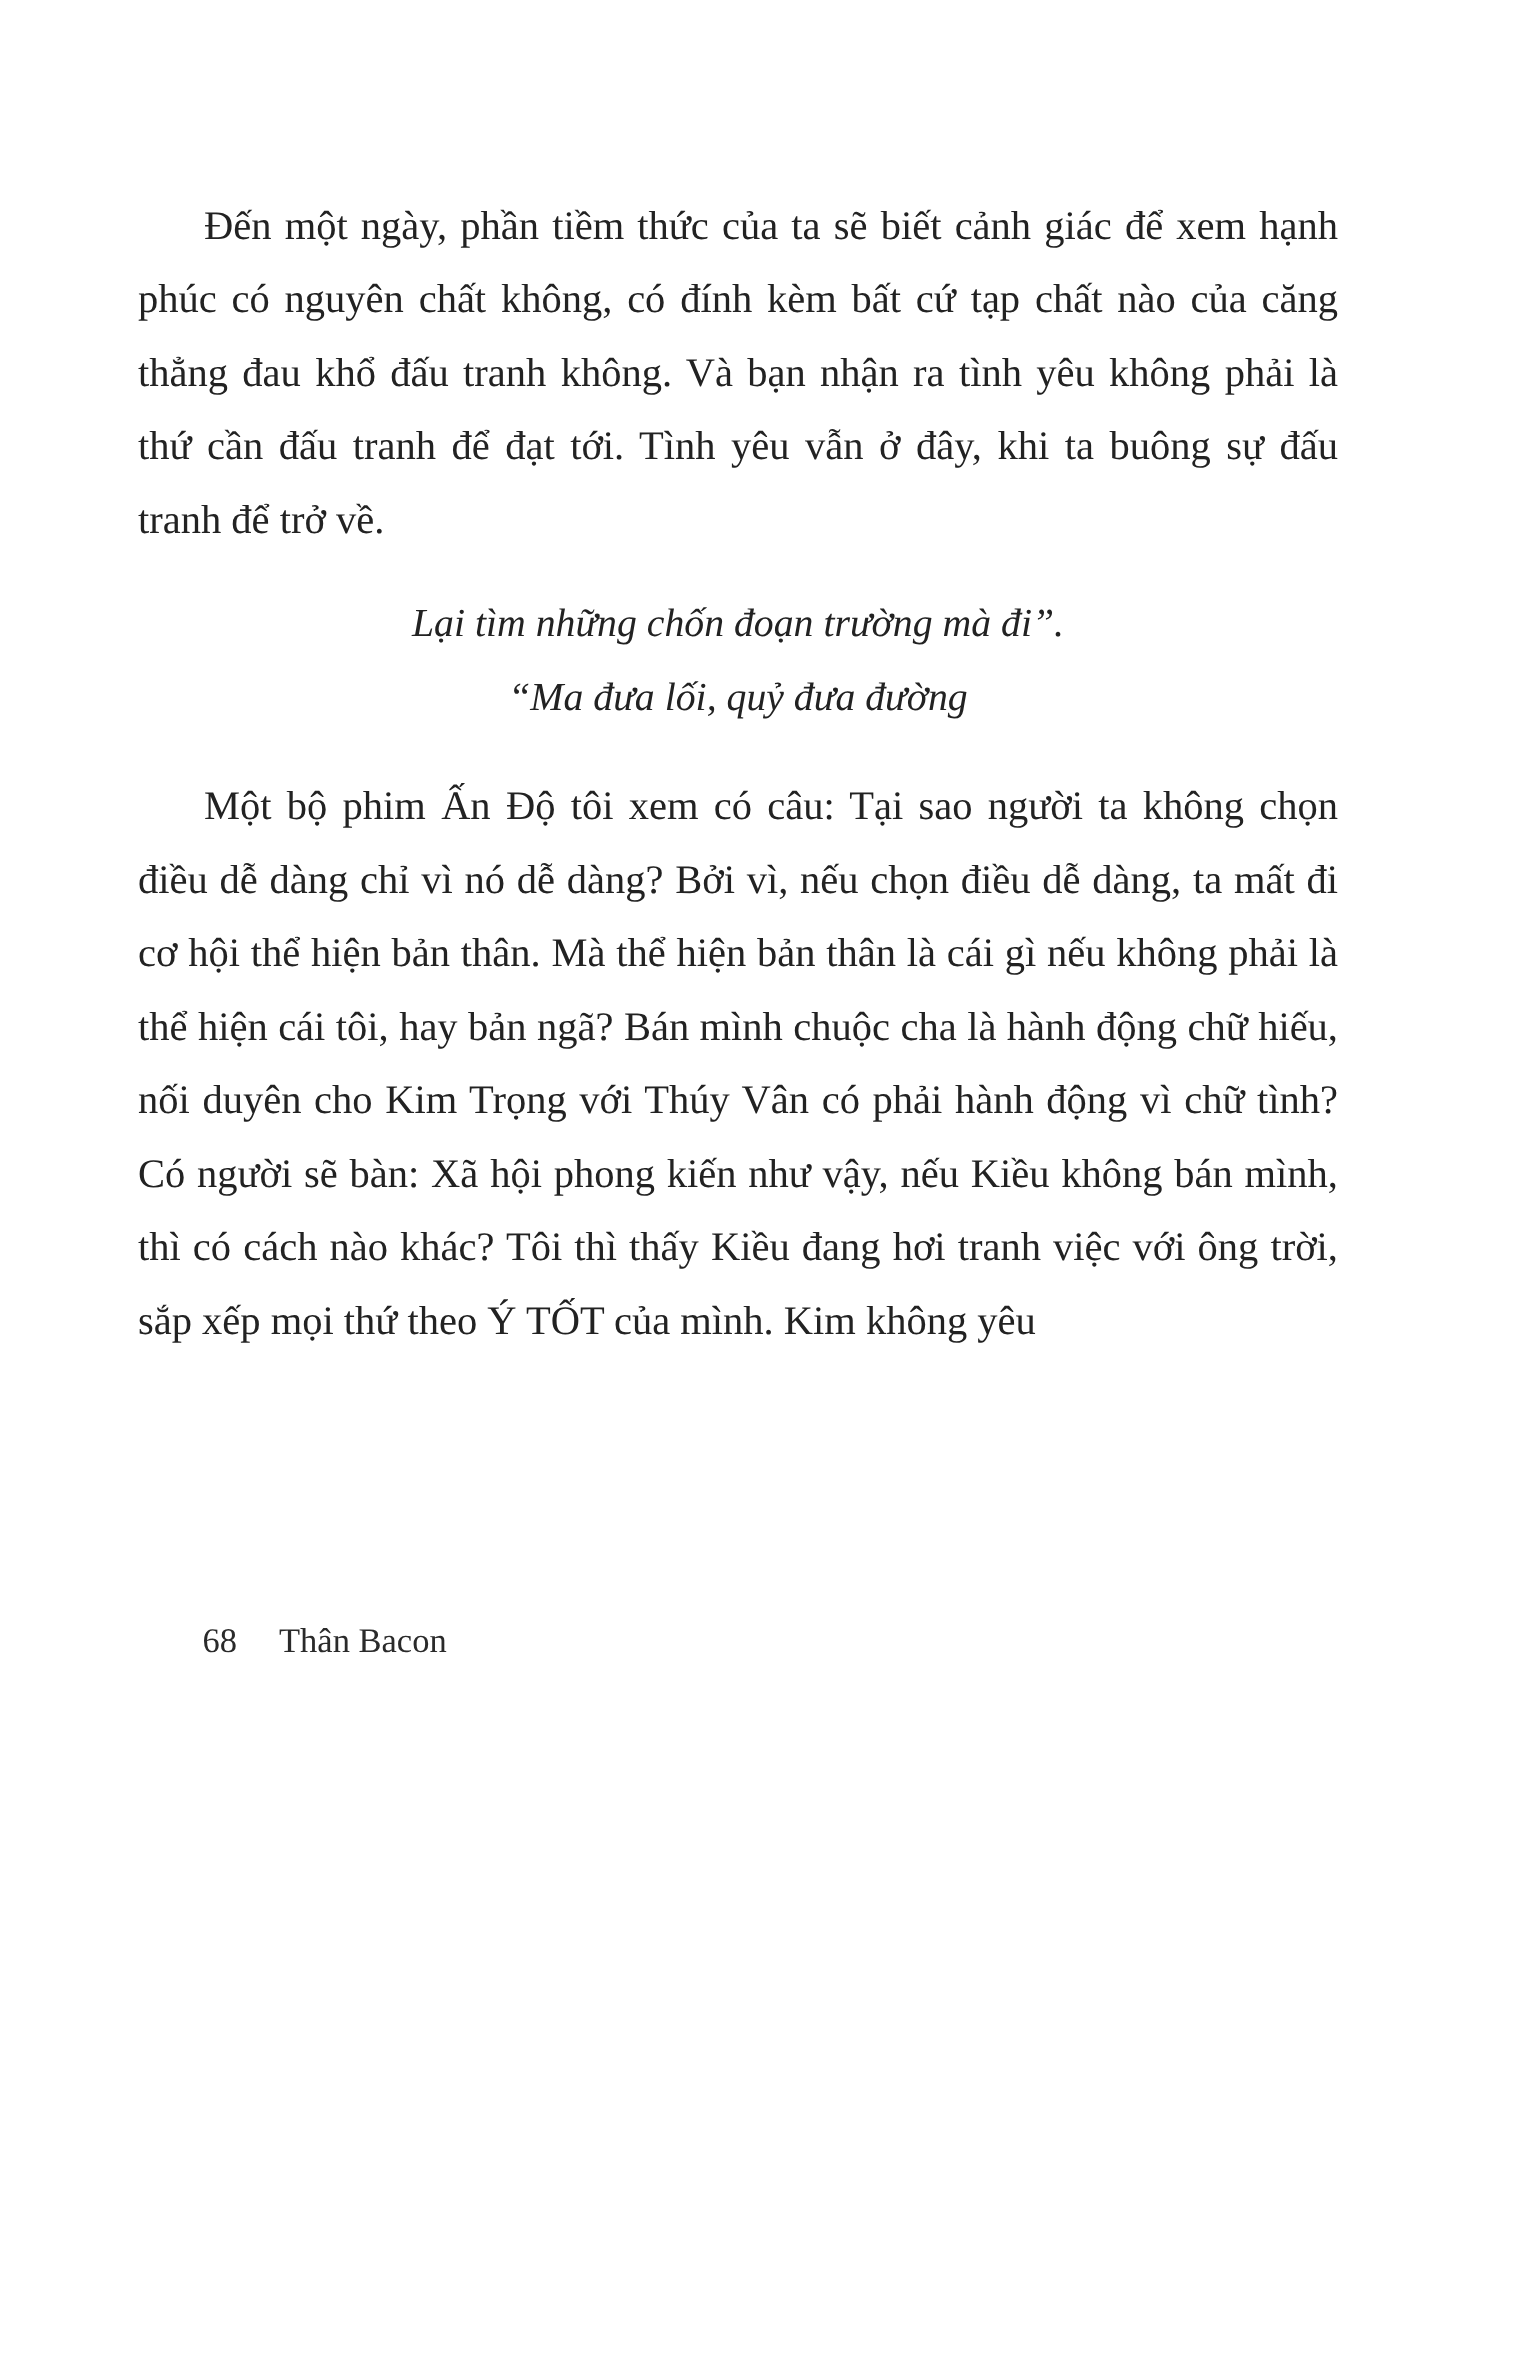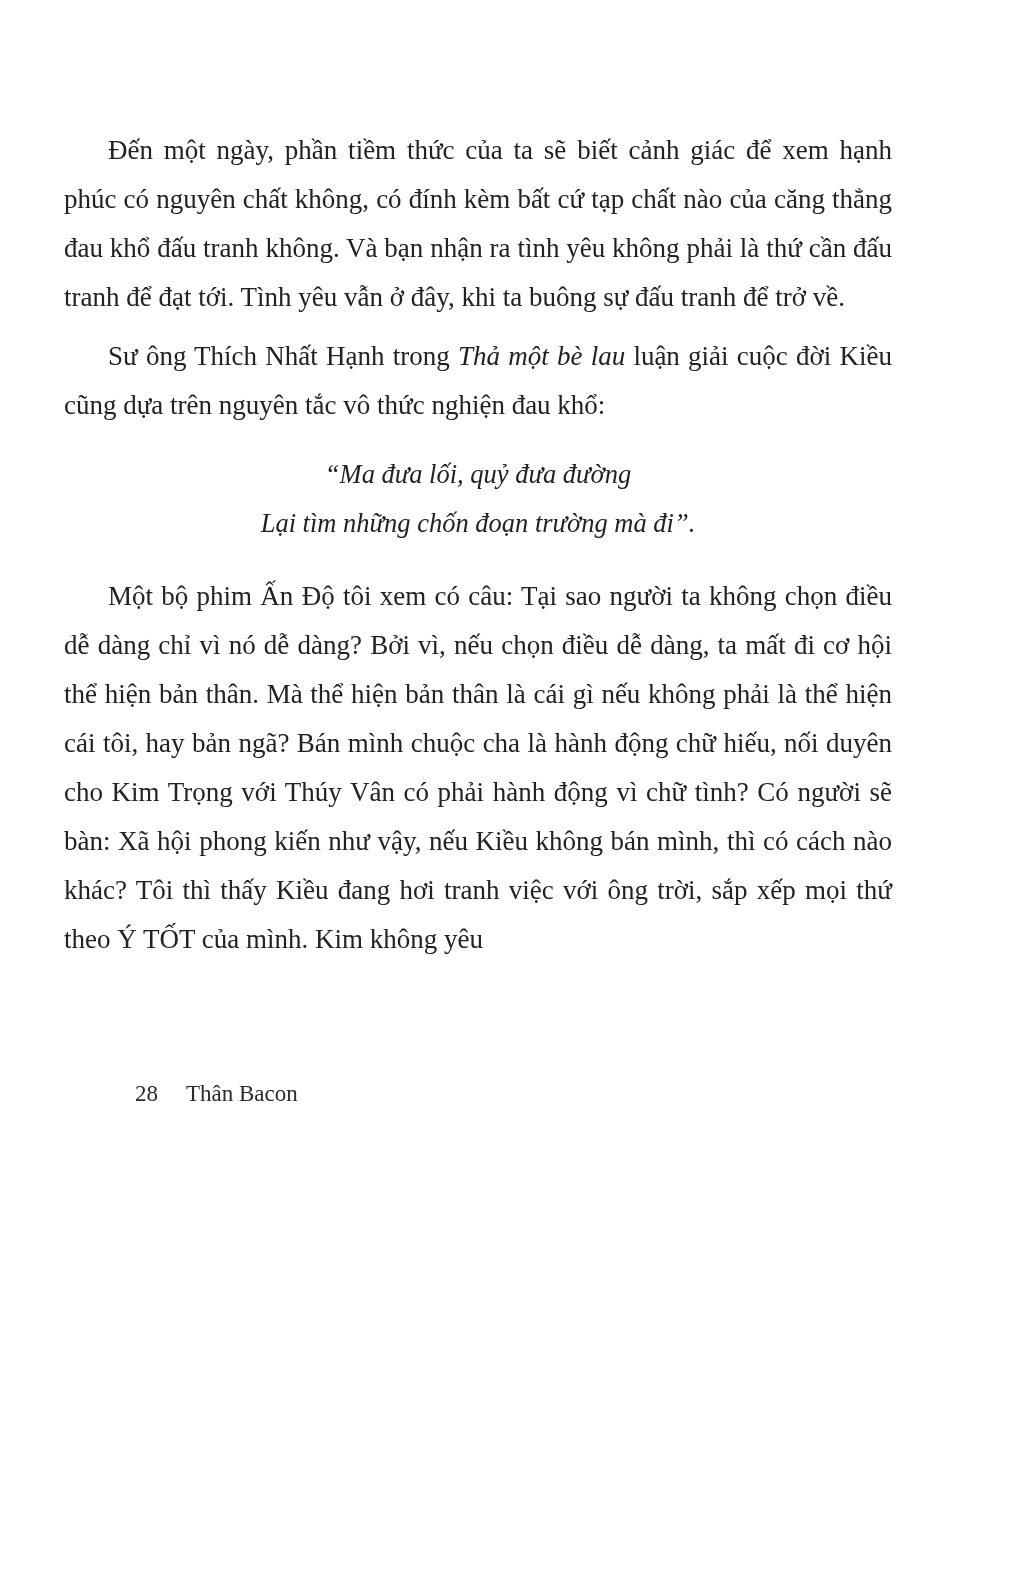--- a/index.html
+++ b/index.html
@@ -6,21 +6,21 @@
     margin: 0;
     padding: 0;
     background: #ffffff;
   }
   .page {
     position: relative;
     width: 1024px;
     height: 1170px;
     background: #ffffff;
     box-sizing: border-box;
-    padding: 126px 132px 0 64px;
+    padding: 126px 132px 0 92px;
     font-family: "Liberation Serif", "DejaVu Serif", serif;
     color: #222222;
     overflow: hidden;
   }
   .body-text p {
     margin: 0 0 10px 0;
     font-size: 27px;
     line-height: 49px;
     text-align: justify;
     text-indent: 44px;
@@ -53,29 +53,26 @@
 </style>
 </head>
 <body>
 
 <div class="page">
   <div class="body-text">
 
     <p>Đến một ngày, phần tiềm thức của ta sẽ biết cảnh giác để xem hạnh phúc có nguyên chất không, có đính kèm bất cứ tạp chất nào của căng thẳng đau khổ đấu tranh không. Và bạn nhận ra tình yêu không phải là thứ cần đấu tranh để đạt tới. Tình yêu vẫn ở đây, khi ta buông sự đấu tranh để trở về.</p>
 
 
-    <p>
-      <span>Sư ông Thích Nhất Hạnh trong </span><span class="italic">Thả một bè lau</span><span> luận giải cuộc đời Kiều cũng dựa trên nguyên tắc vô thức nghiện đau khổ:</span>
-    </p>
 
     <div class="verse-quote">
+      <span class="verse-line">Lại tìm những chốn đoạn trường mà đi”.</span>
       <span class="verse-line">“Ma đưa lối, quỷ đưa đường</span>
-      <span class="verse-line">Lại tìm những chốn đoạn trường mà đi”.</span>
     </div>
 
     <p>Một bộ phim Ấn Độ tôi xem có câu: Tại sao người ta không chọn điều dễ dàng chỉ vì nó dễ dàng? Bởi vì, nếu chọn điều dễ dàng, ta mất đi cơ hội thể hiện bản thân. Mà thể hiện bản thân là cái gì nếu không phải là thể hiện cái tôi, hay bản ngã? Bán mình chuộc cha là hành động chữ hiếu, nối duyên cho Kim Trọng với Thúy Vân có phải hành động vì chữ tình? Có người sẽ bàn: Xã hội phong kiến như vậy, nếu Kiều không bán mình, thì có cách nào khác? Tôi thì thấy Kiều đang hơi tranh việc với ông trời, sắp xếp mọi thứ theo Ý TỐT của mình. Kim không yêu</p>
 
   </div>
 
   <div class="page-footer">
-    <span class="footer-num">28</span><span>Thân Bacon</span>
+    <span class="footer-num">68</span><span>Thân Bacon</span>
   </div>
 </div>
 
 </body></html>

